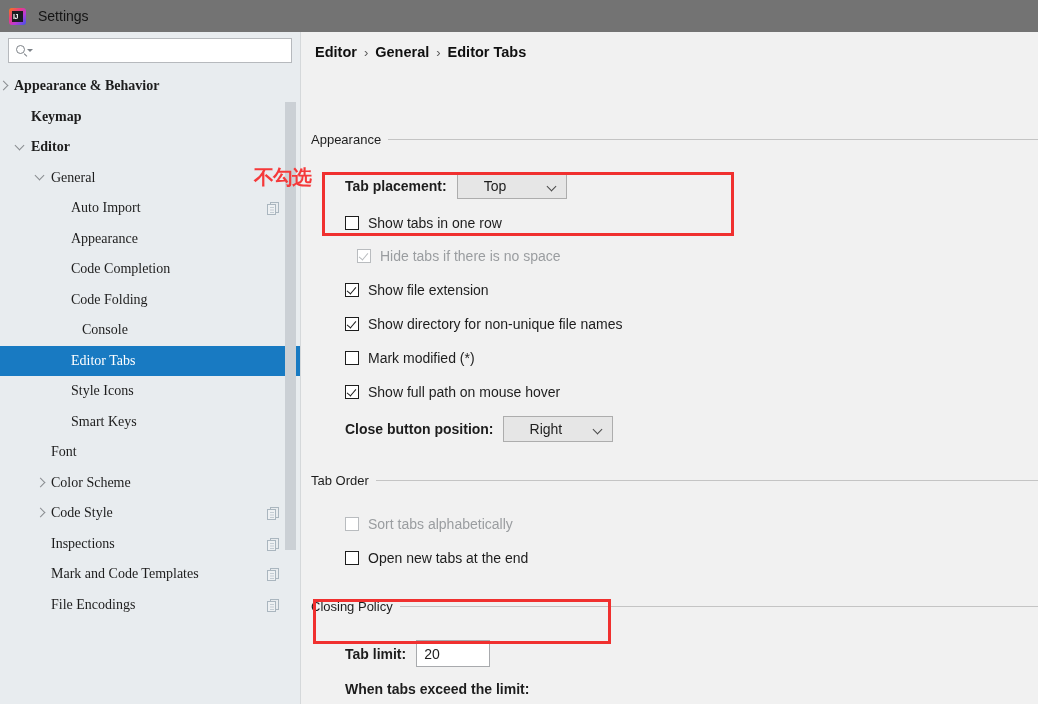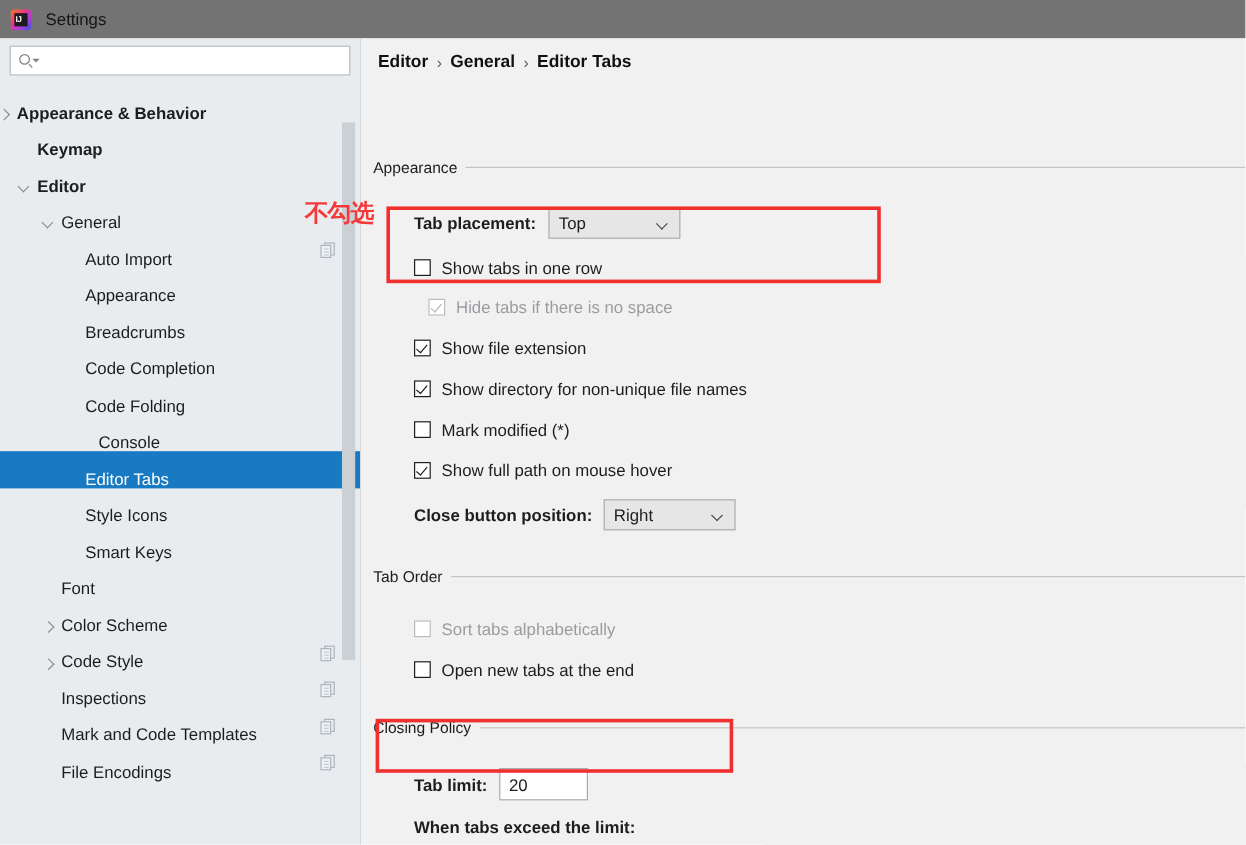--- a/index.html
+++ b/index.html
@@ -80,24 +80,25 @@
     flex: 1; height: 100%; padding: 0 4px 0 0; color: #1d1d1d;
   }
 
   #tree {
     position: absolute; left: 0; top: 39px; width: 300px; height: 633px;
     overflow: hidden;
   }
   .tree-row {
     position: relative;
     height: 30.5px;
-    display: flex; align-items: flex-end;
+    display: flex; align-items: center;
     white-space: nowrap;
     cursor: default;
     padding-right: 16px;
+    font-family: Liberation Serif, serif;
   }
   .tree-row .arrow {
     position: absolute;
     width: 11px; height: 11px;
   }
   .tree-row .arrow::before {
     content: "";
     position: absolute; left: 2px; top: 1.5px;
     width: 6px; height: 6px;
     border-right: 1.6px solid #8a8d91;
@@ -177,21 +178,21 @@
     display: flex; align-items: center;
   }
   .field-label { font-size: 14px; color: #1d1d1d; font-weight: bold; }
 
   .combo {
     position: relative;
     height: 26px;
     background: #e6e6e6;
     border: 1px solid #adadad;
     display: flex; align-items: center;
-    padding-left: 8px;
+    padding-left: 26px;
     font-size: 14px;
     color: #1d1d1d;
   }
   .combo .carat {
     position: absolute; right: 10px; top: 9px;
     width: 8px; height: 8px;
   }
   .combo .carat::before {
     content: "";
     position: absolute; left: 0; top: 0;
@@ -301,23 +302,20 @@
           <span class="tlabel" style="margin-left: 71px;">Auto Import</span>
           <span class="copy-icon">
             <span class="back"></span>
             <span class="front"></span>
           </span>
         </div>
         <div class="tree-row">
           <span class="tlabel" style="margin-left: 71px;">Appearance</span>
         </div>
         <div class="tree-row">
-          <span class="tlabel" style="margin-left: 71px;">Breadcrumbs</span>
-        </div>
-        <div class="tree-row">
           <span class="tlabel" style="margin-left: 71px;">Code Completion</span>
         </div>
         <div class="tree-row">
           <span class="tlabel" style="margin-left: 71px;">Code Folding</span>
         </div>
         <div class="tree-row">
           <span class="tlabel" style="margin-left: 82px;">Console</span>
         </div>
         <div class="tree-row selected">
           <span class="tlabel" style="margin-left: 71px;">Editor Tabs</span>

